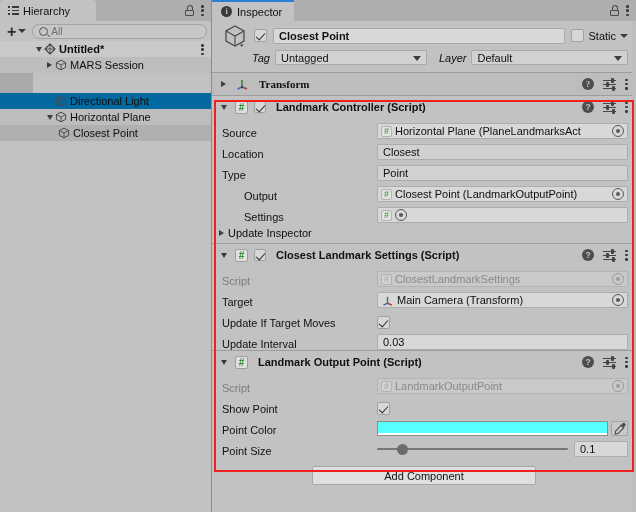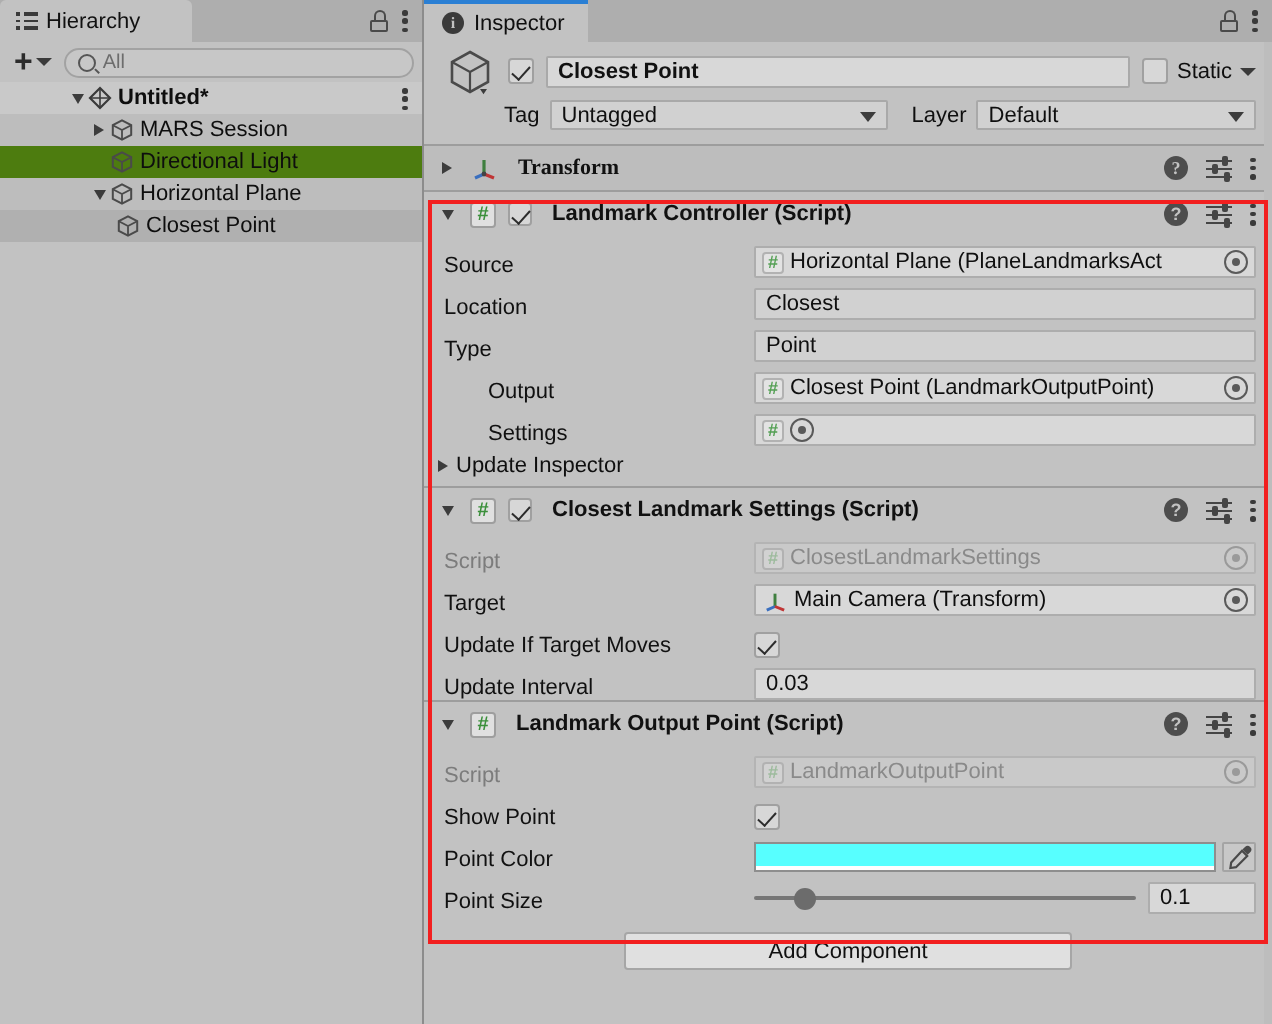--- a/index.html
+++ b/index.html
@@ -34,21 +34,21 @@
             border-top:4px solid #3a3a3a;}
   .searchbox{flex:1;height:15px;background:#c7c7c7;border:1px solid #a2a2a2;border-radius:8px;
              display:flex;align-items:center;padding:0 6px;gap:3px;box-sizing:border-box;}
   .mag{width:7px;height:7px;border:1.3px solid #555;border-radius:50%;position:relative;flex:none;}
   .mag::after{content:"";position:absolute;width:1.3px;height:3px;background:#555;right:-1.5px;bottom:-2.5px;transform:rotate(-45deg);}
   .searchph{color:#6d6d6d;font-size:10px;}
 
   .tree{position:relative;}
   .gutter{position:absolute;left:0;top:0;width:33px;bottom:0;background:#aaaaaa;}
   .trow{height:16px;display:flex;align-items:center;position:relative;font-size:11px;color:#0e0e0e;}
-  .trow.alt{background:#4d7c0f;}
+  .trow.alt{background:#0369a1;margin-top:20px;}
   .trow.alt2{background:#bdbdbd;}
   .trow.sel{background:#b0b0b0;}
   .trow.scene{background:#c9c9c9;font-weight:bold;}
   .foldr{width:11px;flex:none;display:flex;align-items:center;justify-content:center;}
   .arrow-r{width:0;height:0;border-top:3.5px solid transparent;border-bottom:3.5px solid transparent;border-left:5px solid #3c3c3c;}
   .arrow-d{width:0;height:0;border-left:3.5px solid transparent;border-right:3.5px solid transparent;border-top:5px solid #3c3c3c;}
   .cube{width:12px;height:12px;flex:none;position:relative;margin-right:3px;}
   .cube svg{display:block;}
   .tlabel{white-space:nowrap;}
   .scenedots{position:absolute;right:7px;top:3px;}
@@ -73,21 +73,21 @@
   .chk{width:13px;height:13px;background:#d7d7d7;border:1px solid #a0a0a0;border-radius:2px;
        position:relative;flex:none;box-sizing:border-box;}
   .chk.on::after{content:"";position:absolute;left:3px;top:1px;width:4px;height:8px;
        border:solid #2c2c2c;border-width:0 1.7px 1.7px 0;transform:rotate(42deg);}
   .chk.off::after{display:none;}
   .namefield{flex:1;height:16px;background:#d8d8d8;border:1px solid #a9a9a9;box-sizing:border-box;
        display:flex;align-items:center;padding:0 5px;font-weight:bold;font-size:11px;color:#111;border-radius:1px;}
   .statwrap{display:flex;align-items:center;gap:4px;}
   .statlbl{font-size:11px;}
   .oh2{display:flex;align-items:center;gap:5px;height:17px;margin-top:4px;padding-left:32px;}
-  .fl-lbl{font-size:11px;white-space:nowrap;}
+  .fl-lbl{font-size:11px;white-space:nowrap;font-style:italic;}
   .dd{height:15px;background:#d1d1d1;border:1px solid #a9a9a9;box-sizing:border-box;border-radius:1px;
       display:flex;align-items:center;padding:0 4px 0 5px;font-size:11px;position:relative;}
   .dd .ddc{position:absolute;right:5px;top:50%;margin-top:-2px;width:0;height:0;
       border-left:4px solid transparent;border-right:4px solid transparent;border-top:5px solid #3c3c3c;}
 
   
   .divider{height:1px;background:#9d9d9d;}
   .comphead{height:22px;display:flex;align-items:center;gap:6px;padding:0 7px 0 6px;
             background:#c2c2c2;position:relative;}
   .comphead.dark{background:#bdbdbd;font-family:Liberation Serif, serif;}
@@ -304,21 +304,21 @@
           <span>Closest Point</span>
         </span>
         <span class="statwrap">
           <span class="chk off"></span>
           <span class="statlbl">Static</span>
           <span class="caret-dn"></span>
         </span>
       </div>
       <div class="oh2">
         <span class="fl-lbl">Tag</span>
-        <span class="dd" style="width:169px">
+        <span class="dd" style="width:152px">
           <span>Untagged</span>
           <span class="ddc"></span>
         </span>
         <span class="fl-lbl" style="margin-left:7px">Layer</span>
         <span class="dd" style="flex:1">
           <span>Default</span>
           <span class="ddc"></span>
         </span>
       </div>
     </div>

